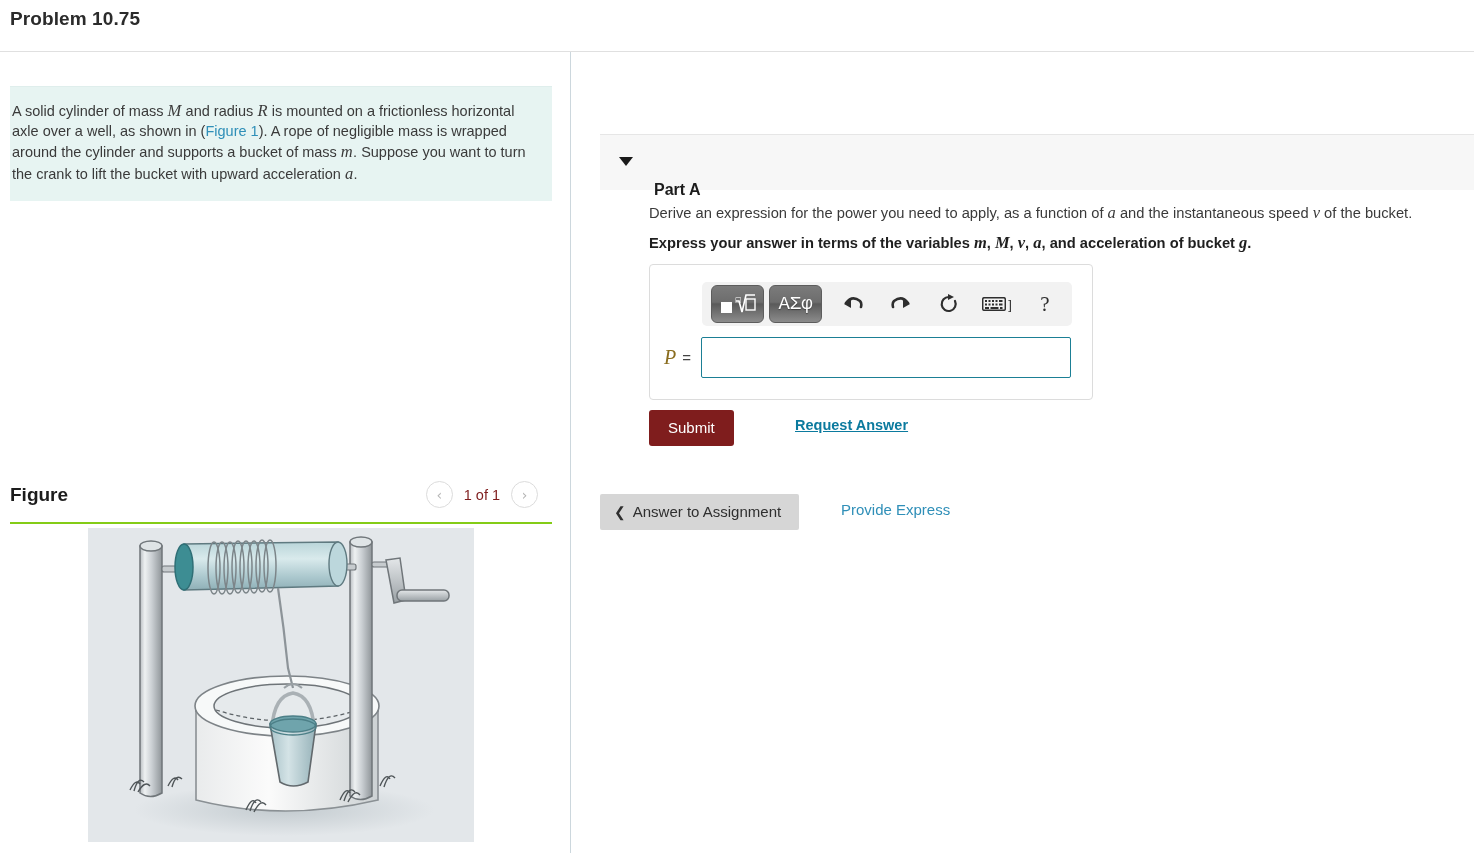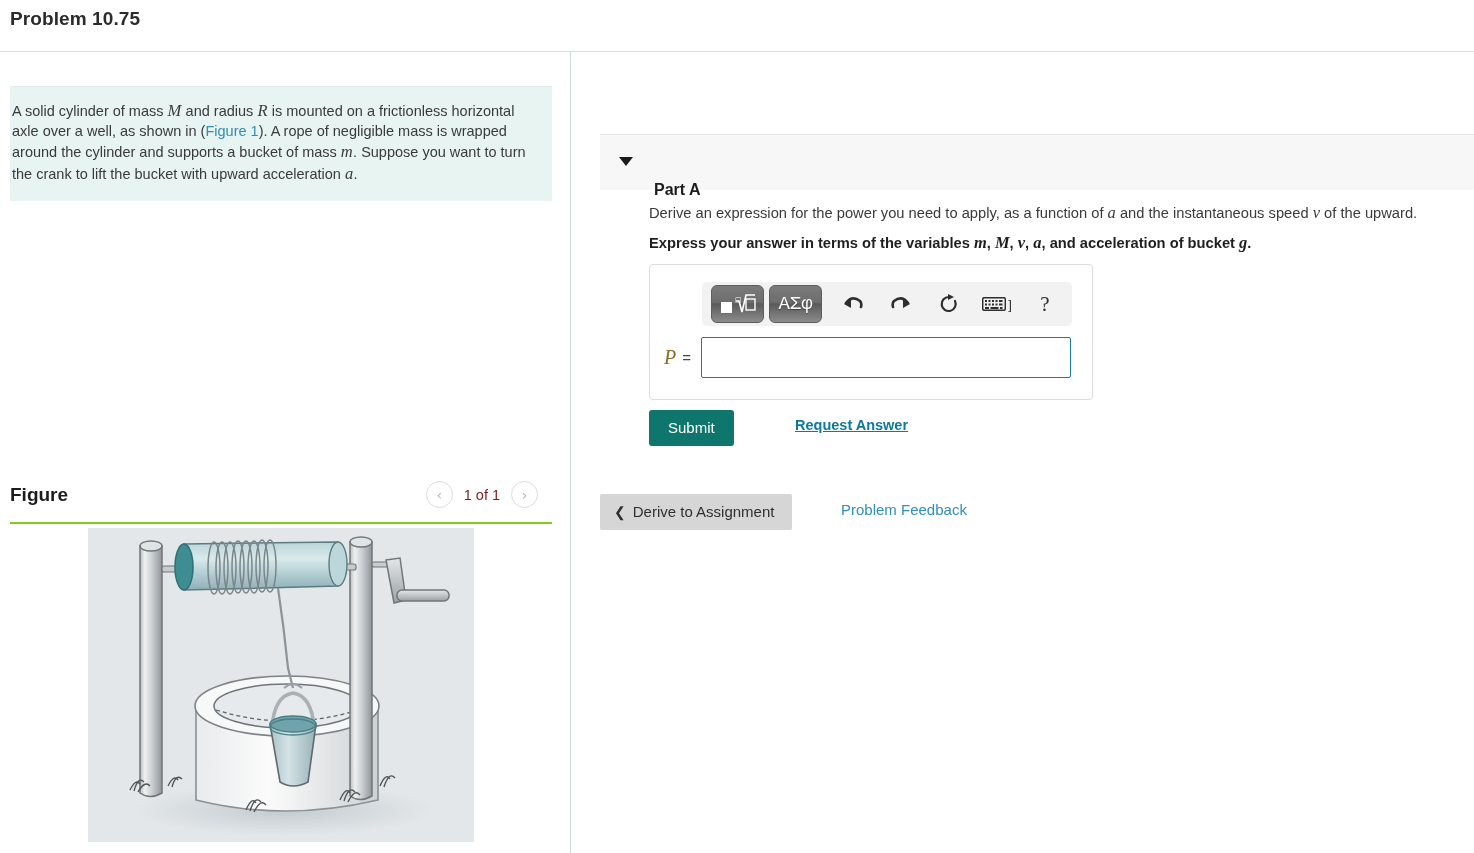--- a/index.html
+++ b/index.html
@@ -143,21 +143,21 @@
     width: 370px; height: 41px;
     border: 1px solid #1b7f95; border-radius: 2px;
     background: #fff; outline: none; padding: 0 8px;
     font-family: "Liberation Sans", sans-serif; font-size: 15px; color: #222;
   }
 
   
   .submit-btn {
     position: absolute; left: 78px; top: 358px;
     padding: 9px 19px 10px 19px;
-    background: #0f766e; color: #fff; border: none; border-radius: 3px;
+    background: #7f1d1d; color: #fff; border: none; border-radius: 3px;
     font-family: "Liberation Sans", sans-serif; font-size: 15px; cursor: pointer;
   }
   .request-link {
     position: absolute; left: 184px; top: 365px;
     color: #0b7a9e; font-size: 14.5px; font-weight: bold;
     text-decoration: underline; cursor: pointer; margin-left: 40px;
   }
 
   
   .return-btn {
@@ -292,21 +292,21 @@
   </div>
 
   <div class="right-panel">
 
     <div class="part-header">
       <div class="caret"></div>
       <div class="part-label">Part A</div>
     </div>
 
     <div class="question-text">
-      <span>Derive an expression for the power you need to apply, as a function of </span><span class="mvar">a</span><span> and the instantaneous speed </span><span class="mvar">v</span><span> of the upward.</span>
+      <span>Derive an expression for the power you need to apply, as a function of </span><span class="mvar">a</span><span> and the instantaneous speed </span><span class="mvar">v</span><span> of the bucket.</span>
     </div>
 
     <div class="question-bold">
       <span>Express your answer in terms of the variables </span><span class="mvar">m</span><span>, </span><span class="mvar">M</span><span>, </span><span class="mvar">v</span><span>, </span><span class="mvar">a</span><span>, and acceleration of bucket </span><span class="mvar">g</span><span>.</span>
     </div>
 
     <div class="answer-box">
 
       <div class="mathbar">
 
@@ -376,18 +376,18 @@
         <span class="eq-label">=</span>
         <input class="answer-input" type="text" placeholder="" style="">
       </div>
     </div>
 
     <button class="submit-btn">Submit</button>
     <a class="request-link" href="#">Request Answer</a>
 
     <button class="return-btn">
       <span class="chev-left">❮</span>
-      <span>Derive to Assignment</span>
+      <span>Answer to Assignment</span>
     </button>
 
-    <a class="feedback-link" href="#">Problem Feedback</a>
+    <a class="feedback-link" href="#">Provide Express</a>
   </div>
 </div>
 
 </body></html>

